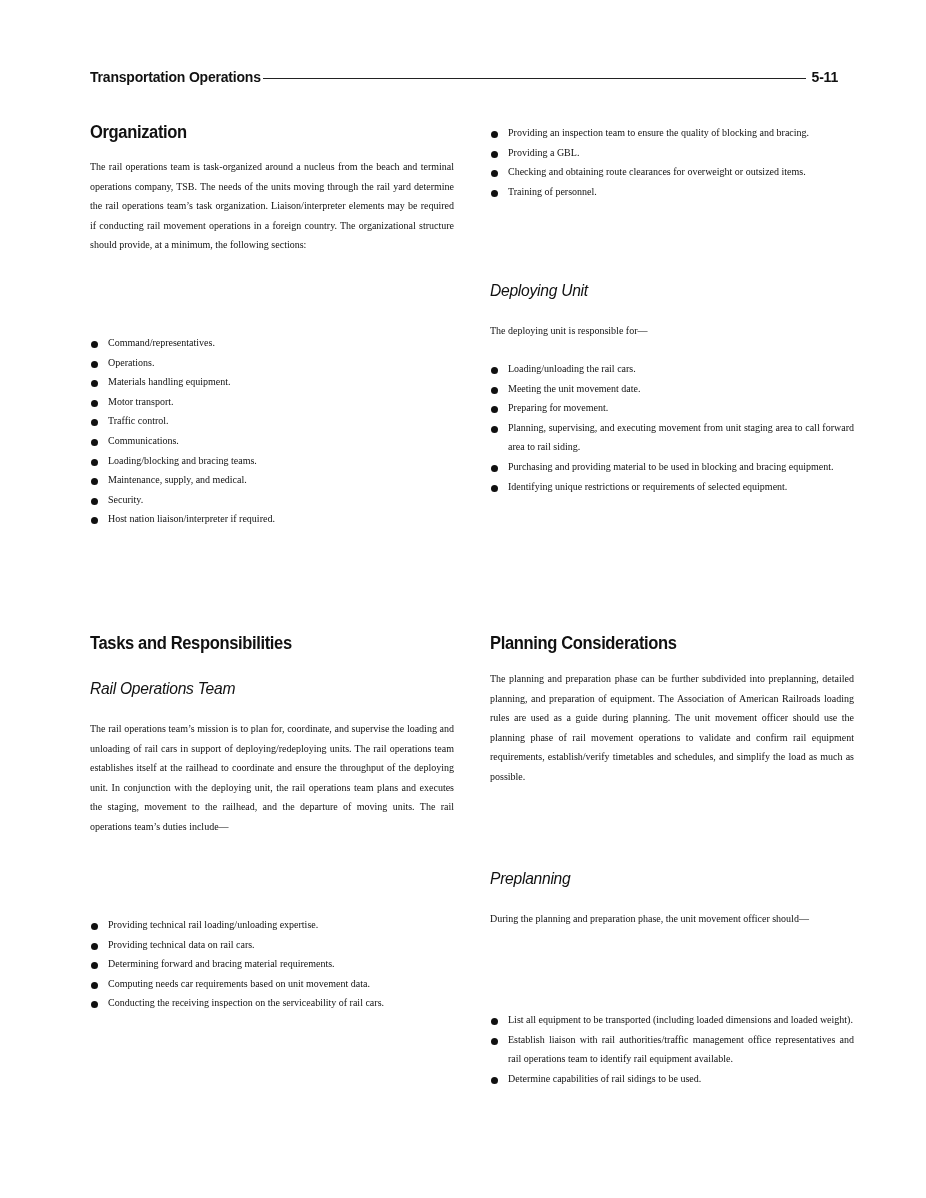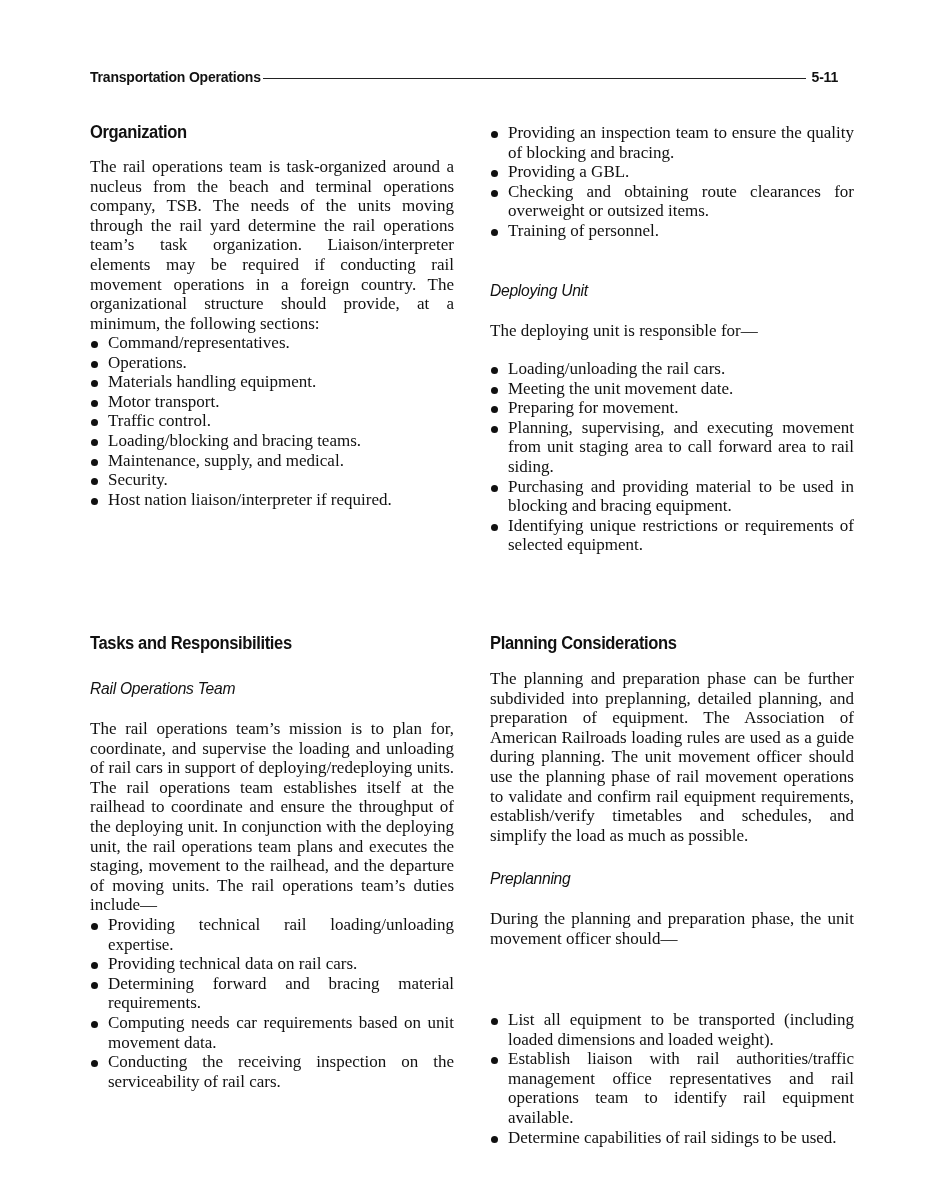--- a/index.html
+++ b/index.html
@@ -9,21 +9,21 @@
       position: absolute; left: 90px; top: 60px; width: 748px; height: 18px;
       display: flex; align-items: center;
       font-family: "Liberation Sans", sans-serif; font-weight: bold; font-size: 14px;
       letter-spacing: -0.2px;
     }
     .running-header .rule { flex: 1; height: 0; border-top: 1px solid #222; margin: 0 6px 0 2px; position: relative; top: 1px; }
     .col { position: absolute; top: 110px; width: 364px; }
     .col.left { left: 90px; }
     .col.right { left: 490px; }
     .col p, .col li {
-      font-family: "Liberation Serif", serif; font-size: 17px; line-height: 19.6px;
+      font-family: "Liberation Serif", serif; font-size: 10px; line-height: 19.6px;
       text-align: justify; margin: 0;
     }
     h2 {
       font-family: "Liberation Sans", sans-serif; font-weight: bold; font-size: 18px;
       margin: 0; letter-spacing: -0.4px; transform: scaleX(0.92); transform-origin: left;
     }
     h3 {
       font-family: "Liberation Sans", sans-serif; font-weight: normal; font-style: italic; font-size: 17px;
       margin: 0; letter-spacing: -0.3px; transform: scaleX(0.92); transform-origin: left;
     }
@@ -48,20 +48,21 @@
 
   <div class="col left">
     <h2 class="abs" style="top:4px;">Organization</h2>
     <p class="abs" style="top:39px;">The rail operations team is task-organized around a nucleus from the beach and terminal operations company, TSB. The needs of the units moving through the rail yard determine the rail operations team’s task organization. Liaison/interpreter elements may be required if conducting rail movement operations in a foreign country. The organizational structure should provide, at a minimum, the following sections:</p>
     <ul class="abs" style="top:215px;">
       <li>Command/representatives.</li>
       <li>Operations.</li>
       <li>Materials handling equipment.</li>
       <li>Motor transport.</li>
       <li>Traffic control.</li>
+      <li>Communications.</li>
       <li>Loading/blocking and bracing teams.</li>
       <li>Maintenance, supply, and medical.</li>
       <li>Security.</li>
       <li>Host nation liaison/interpreter if required.</li>
     </ul>
 
     <h2 class="abs" style="top:515px;">Tasks and Responsibilities</h2>
     <h3 class="abs" style="top:561px;">Rail Operations Team</h3>
     <p class="abs" style="top:601px;">The rail operations team’s mission is to plan for, coordinate, and supervise the loading and unloading of rail cars in support of deploying/redeploying units. The rail operations team establishes itself at the railhead to coordinate and ensure the throughput of the deploying unit. In conjunction with the deploying unit, the rail operations team plans and executes the staging, movement to the railhead, and the departure of moving units. The rail operations team’s duties include—</p>
     <ul class="abs" style="top:797px;">

